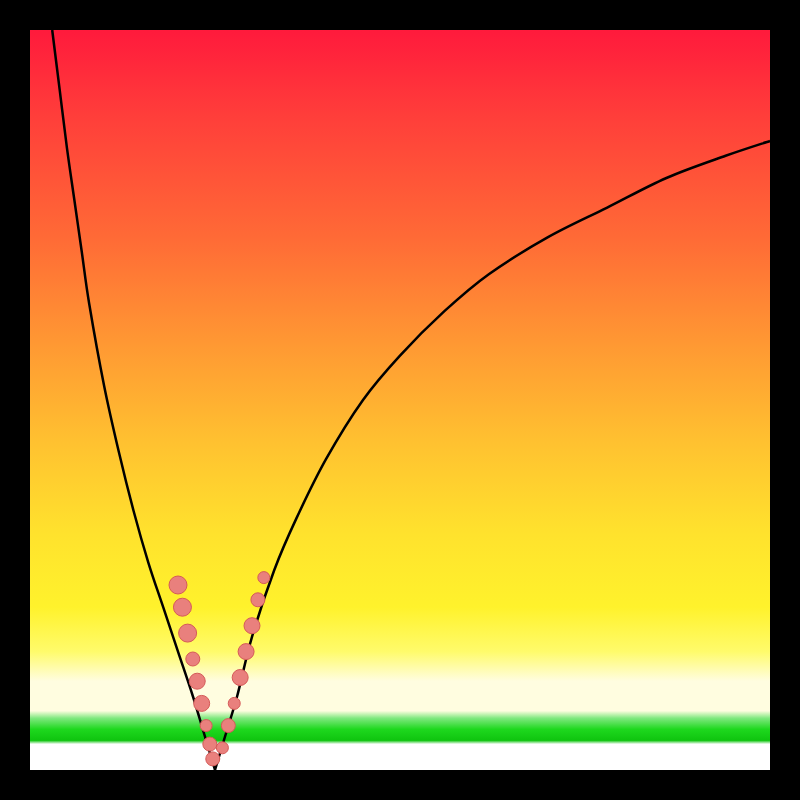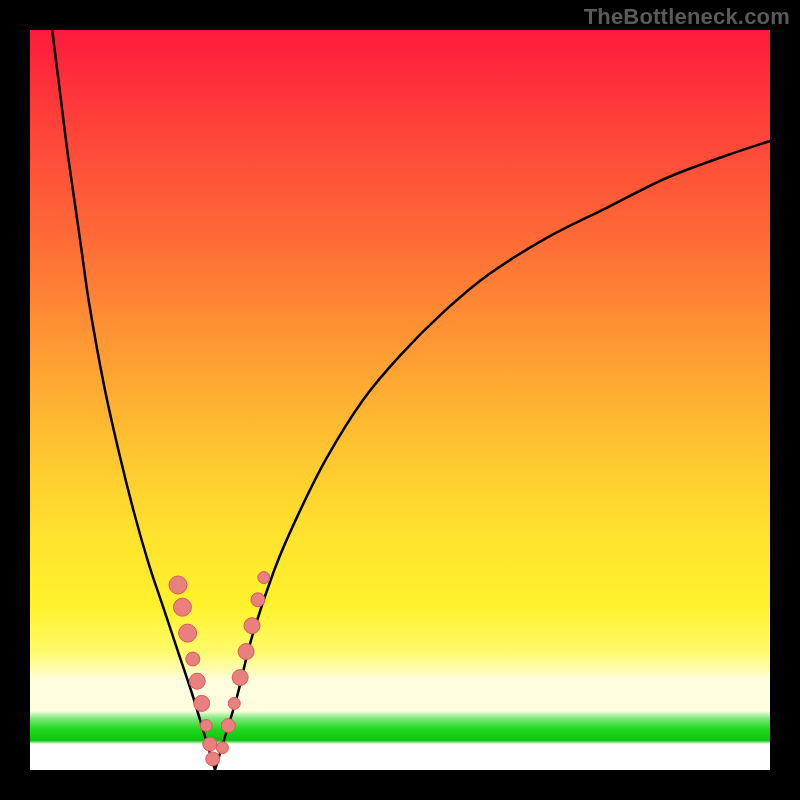--- a/index.html
+++ b/index.html
@@ -59,21 +59,20 @@
     height: 740px;
     overflow: visible;
   }
 </style>
 </head>
 <body>
 
 <div class="frame">
   <div class="plot-area"></div>
 
-  <div class="branding">TheBottleneck.com</div>
 
   <svg class="curve" viewBox="0 0 740 740" preserveAspectRatio="none">
     <path id="curve-left" fill="none" stroke="#000000" stroke-width="2.5" d="M 22.2 0 C 23.433333333333334 9.866666666666655, 27.133333333333333 39.4666666666666, 29.6 59.19999999999993 C 32.06666666666667 78.93333333333327, 34.53333333333333 99.89999999999998, 37 118.39999999999998 C 39.46666666666667 136.89999999999998, 41.93333333333333 152.93333333333325, 44.4 170.19999999999993 C 46.86666666666667 187.4666666666666, 49.333333333333336 204.73333333333332, 51.800000000000004 222 C 54.26666666666667 239.26666666666668, 55.5 251.60000000000002, 59.2 273.8 C 62.900000000000006 296, 69.06666666666666 330.5333333333333, 74 355.2 C 78.93333333333334 379.8666666666667, 83.86666666666666 400.83333333333337, 88.8 421.8 C 93.73333333333333 442.76666666666665, 98.66666666666667 462.5, 103.60000000000001 481 C 108.53333333333335 499.5, 113.46666666666667 516.7666666666667, 118.4 532.8 C 123.33333333333334 548.8333333333333, 128.26666666666665 562.4000000000001, 133.2 577.2 C 138.13333333333333 592, 143.06666666666666 606.8000000000001, 148 621.6 C 152.93333333333334 636.4, 158.48333333333335 652.4333333333334, 162.8 666 C 167.11666666666667 679.5666666666666, 170.2 690.6666666666666, 173.89999999999998 703 C 177.59999999999997 715.3333333333334, 183.15 733.8333333333334, 185 740"></path>
     <path id="curve-right" fill="none" stroke="#000000" stroke-width="2.5" d="M 185 740 C 186.85 733.8333333333334, 192.40000000000003 715.3333333333334, 196.10000000000002 703 C 199.8 690.6666666666666, 202.88333333333335 682.0333333333333, 207.20000000000002 666 C 211.51666666666668 649.9666666666667, 215.83333333333334 627.7666666666667, 222 606.8 C 228.16666666666666 585.8333333333333, 236.8 559.9333333333334, 244.20000000000002 540.2 C 251.60000000000002 520.4666666666667, 257.76666666666665 506.9, 266.4 488.4 C 275.0333333333333 469.9, 284.9 448.93333333333334, 296 429.2 C 307.1 409.46666666666664, 320.6666666666667 387.26666666666665, 333 370 C 345.3333333333333 352.73333333333335, 356.43333333333334 340.4, 370 325.59999999999997 C 383.56666666666666 310.79999999999995, 399.6 294.76666666666665, 414.40000000000003 281.2 C 429.20000000000005 267.6333333333333, 441.53333333333336 256.5333333333333, 458.8 244.2 C 476.06666666666666 231.86666666666667, 498.26666666666665 218.30000000000004, 518 207.20000000000005 C 537.7333333333333 196.10000000000005, 557.4666666666667 187.4666666666667, 577.2 177.60000000000002 C 596.9333333333334 167.73333333333335, 616.6666666666666 156.63333333333333, 636.4 148 C 656.1333333333333 139.36666666666667, 678.3333333333333 131.96666666666673, 695.5999999999999 125.80000000000007 C 712.8666666666666 119.6333333333334, 732.6 113.46666666666668, 740 111"></path>
     <g id="markers">
         <circle cx="148" cy="555" r="9" fill="#e9807d" stroke="#d55a58" stroke-width="1"></circle>
         <circle cx="152.44000000000003" cy="577.2" r="9" fill="#e9807d" stroke="#d55a58" stroke-width="1"></circle>
         <circle cx="157.62" cy="603.1" r="9" fill="#e9807d" stroke="#d55a58" stroke-width="1"></circle>
         <circle cx="162.8" cy="629" r="7" fill="#e9807d" stroke="#d55a58" stroke-width="1"></circle>
         <circle cx="167.24" cy="651.2" r="8" fill="#e9807d" stroke="#d55a58" stroke-width="1"></circle>

